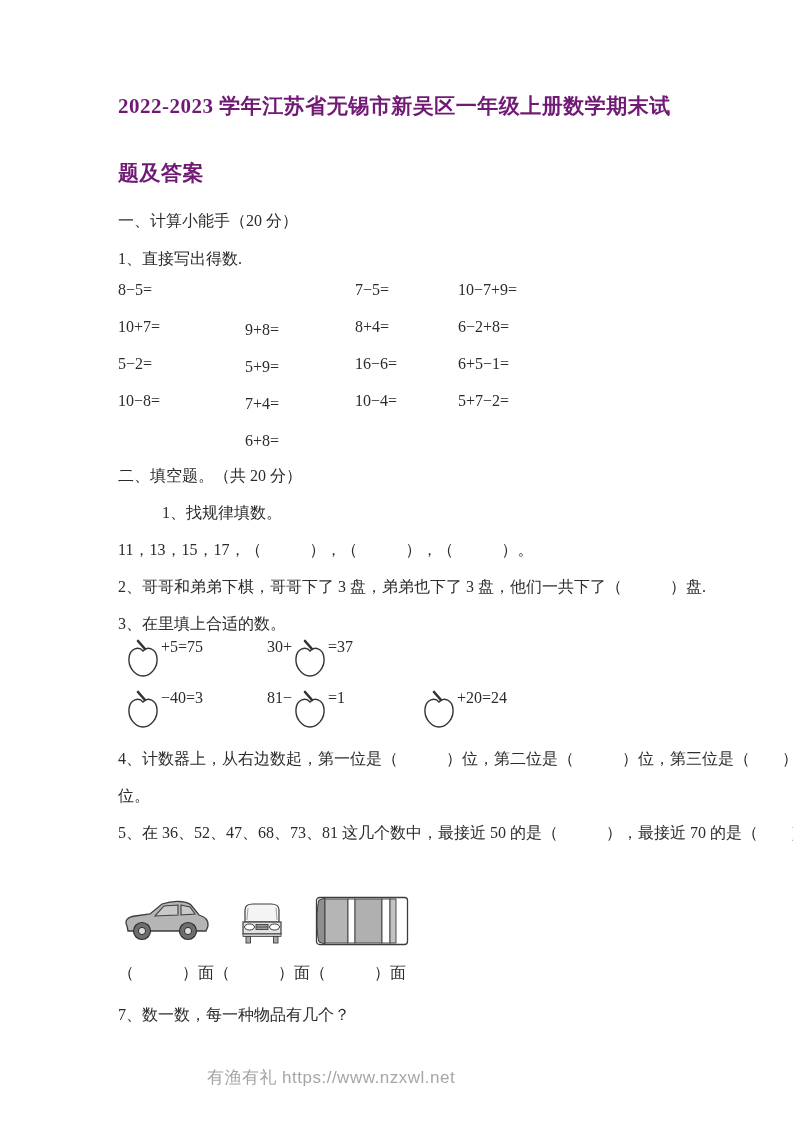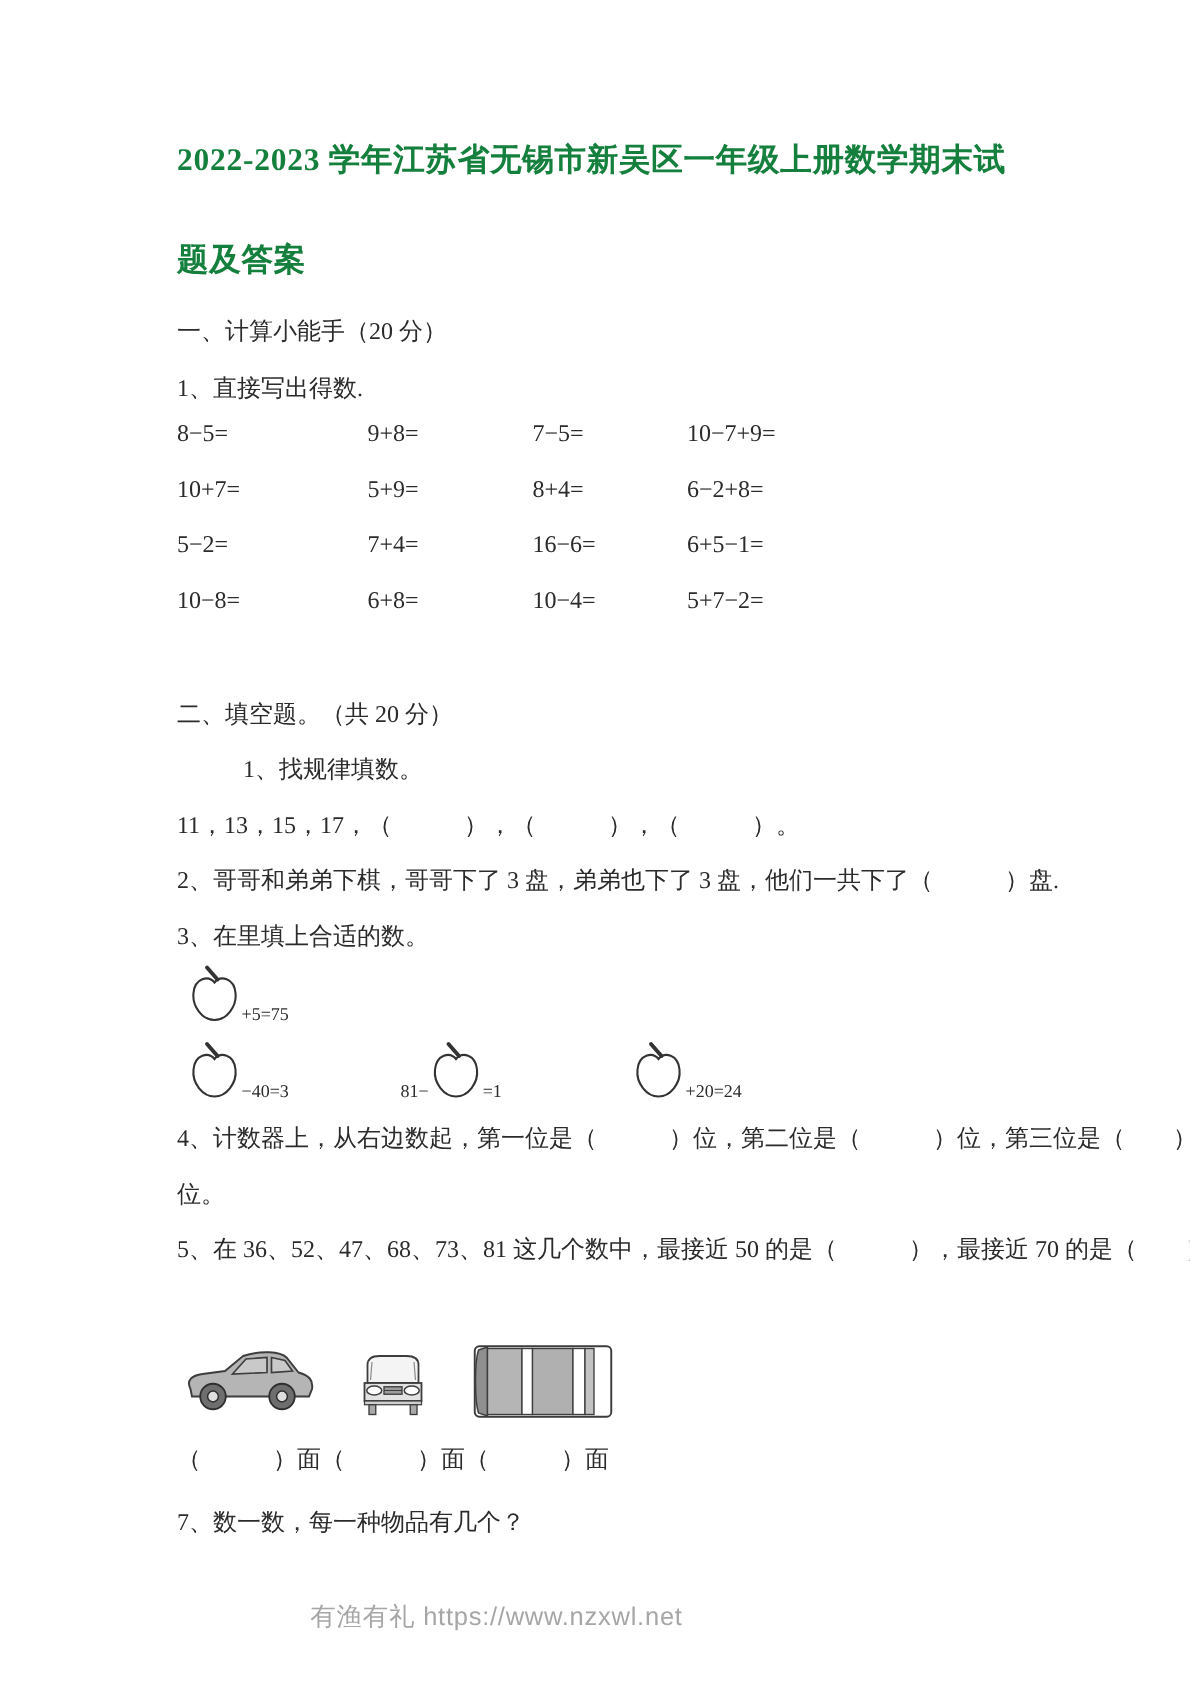--- a/index.html
+++ b/index.html
@@ -12,57 +12,57 @@
     color:#2b2b2b;
     overflow:hidden;
   }
   .title-line{
     position:absolute;
     left:118px;
     font-size:21px;
     font-weight:bold;
     letter-spacing:0.5px;
     white-space:nowrap;
-    color:#15803d;
+    color:#701a75;
   }
   .line{
     position:absolute;
     left:118px;
     font-size:16px;
     white-space:nowrap;
   }
   .math-row{
     position:absolute;
     left:118px;
     width:600px;
     height:22px;
   }
   .math-cell{
     position:absolute;
     top:0;
     font-size:16px;
     white-space:nowrap;
   }
   .mc0{left:0;}
-  .mc1{left:127px;}
+  .mc1{left:127px;margin-top:40px;}
   .mc2{left:237px;}
   .mc3{left:340px;}
   .apple-row{
     position:absolute;
     left:125px;
     width:600px;
     height:46px;
   }
   .apple-cell{
     position:absolute;
     top:0;
     height:46px;
     display:flex;
-    align-items:flex-end;
-    font-size:12px;
+    align-items:flex-start;
+    font-size:16px;
     white-space:nowrap;
   }
   .ac0{left:0;}
   .ac1{left:142px;}
   .ac2{left:296px;}
   .apple-svg{display:block;}
   .cars{
     position:absolute;
     left:118px;
     top:894px;
@@ -128,20 +128,28 @@
   <div class="line" style="top:614px;">3、在里填上合适的数。</div>
 
   <div class="apple-row" style="top:638px;">
     <div class="apple-cell ac0">
       <span></span>
       <svg class="apple-svg" width="36" height="42" viewBox="0 0 36 42">
         <line x1="20" y1="11" x2="13" y2="3" stroke="#333" stroke-width="2.6" stroke-linecap="round"></line>
         <path d="M18,13 C14,8 5,10 4,20 C3,29 10,38 18,38 C26,38 33,29 32,20 C31,10 22,8 18,13 Z" fill="none" stroke="#333" stroke-width="1.4"></path>
       </svg>
       <span>+5=75</span>
+    </div>
+    <div class="apple-cell ac1">
+      <span>30+</span>
+      <svg class="apple-svg" width="36" height="42" viewBox="0 0 36 42">
+        <line x1="20" y1="11" x2="13" y2="3" stroke="#333" stroke-width="2.6" stroke-linecap="round"></line>
+        <path d="M18,13 C14,8 5,10 4,20 C3,29 10,38 18,38 C26,38 33,29 32,20 C31,10 22,8 18,13 Z" fill="none" stroke="#333" stroke-width="1.4"></path>
+      </svg>
+      <span>=37</span>
     </div>
   </div>
 
   <div class="apple-row" style="top:689px;text-decoration:underline;">
     <div class="apple-cell ac0">
       <span></span>
       <svg class="apple-svg" width="36" height="42" viewBox="0 0 36 42">
         <line x1="20" y1="11" x2="13" y2="3" stroke="#333" stroke-width="2.6" stroke-linecap="round"></line>
         <path d="M18,13 C14,8 5,10 4,20 C3,29 10,38 18,38 C26,38 33,29 32,20 C31,10 22,8 18,13 Z" fill="none" stroke="#333" stroke-width="1.4"></path>
       </svg>

